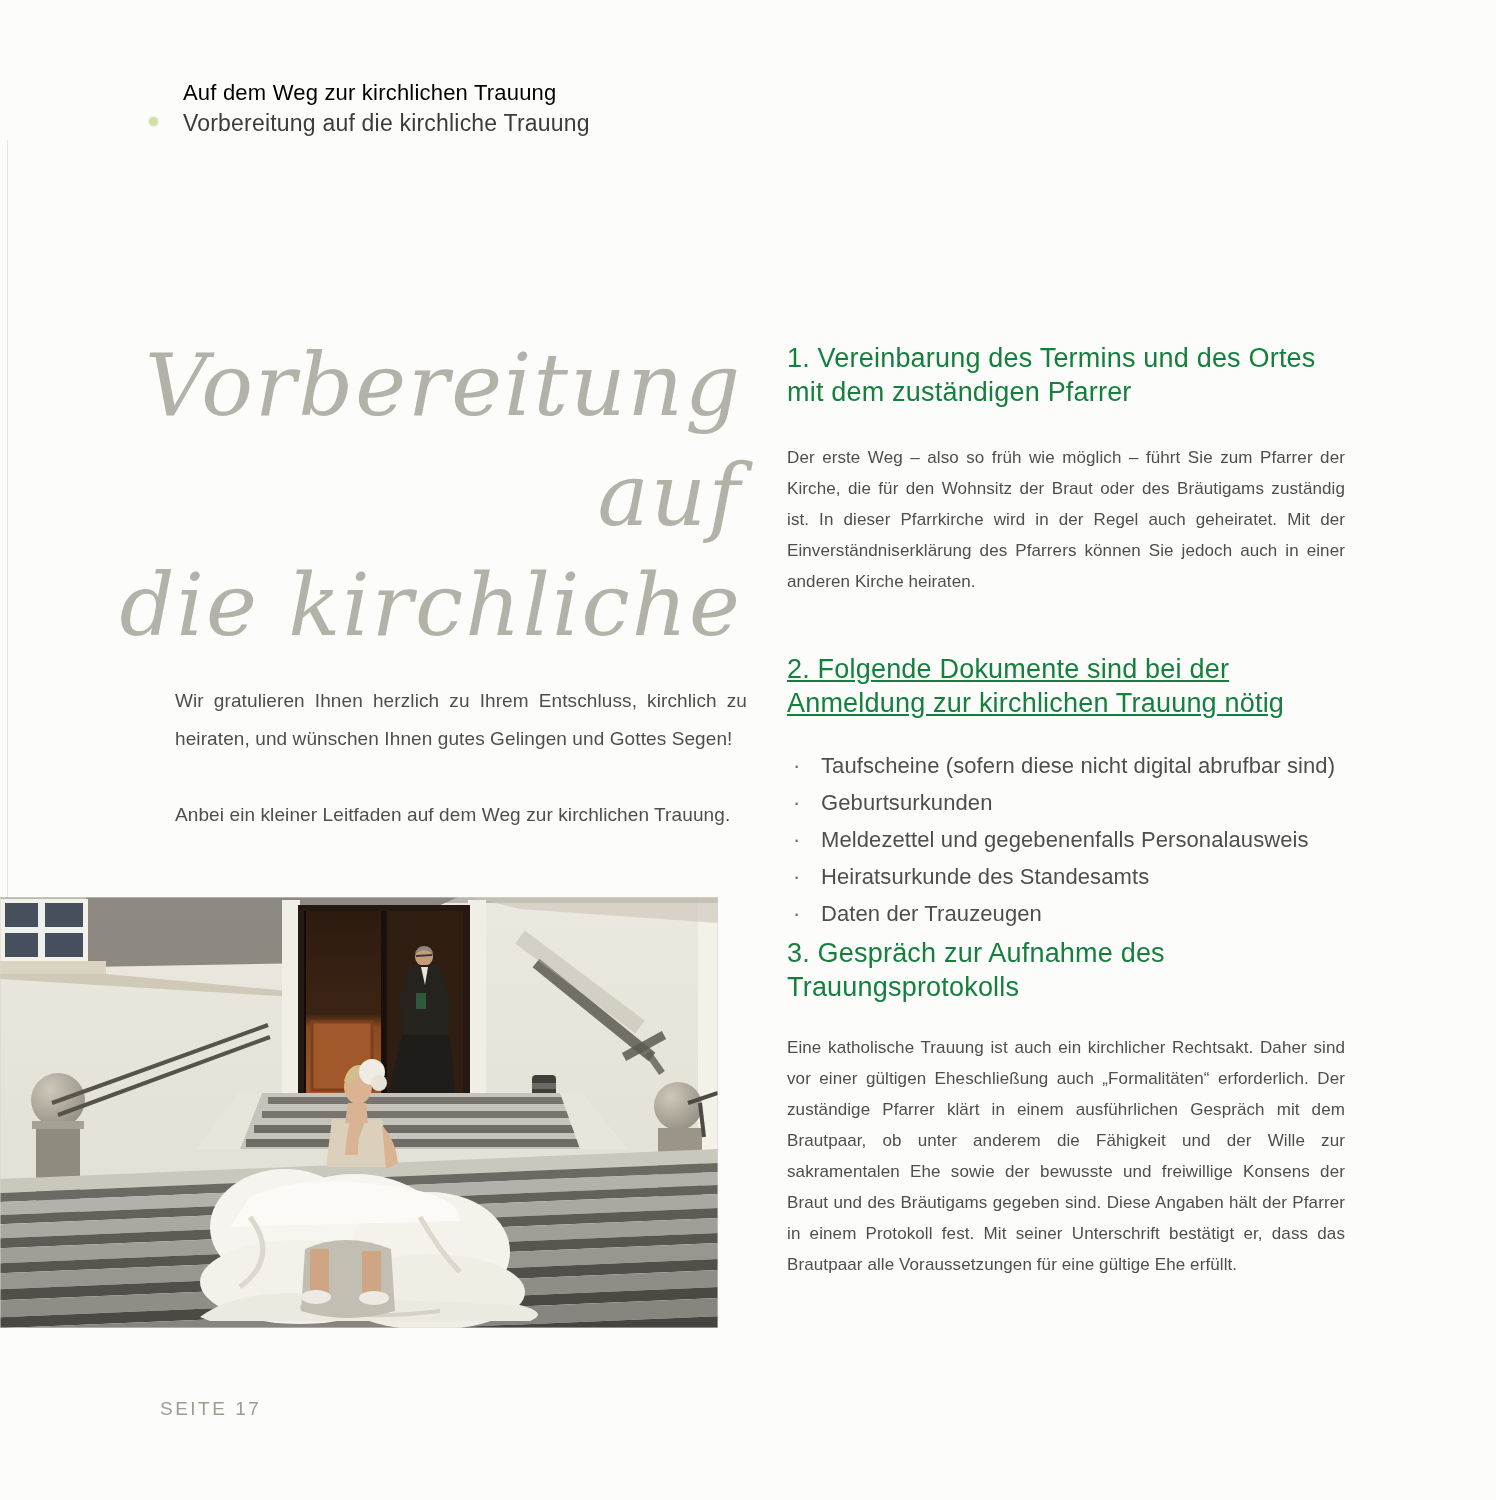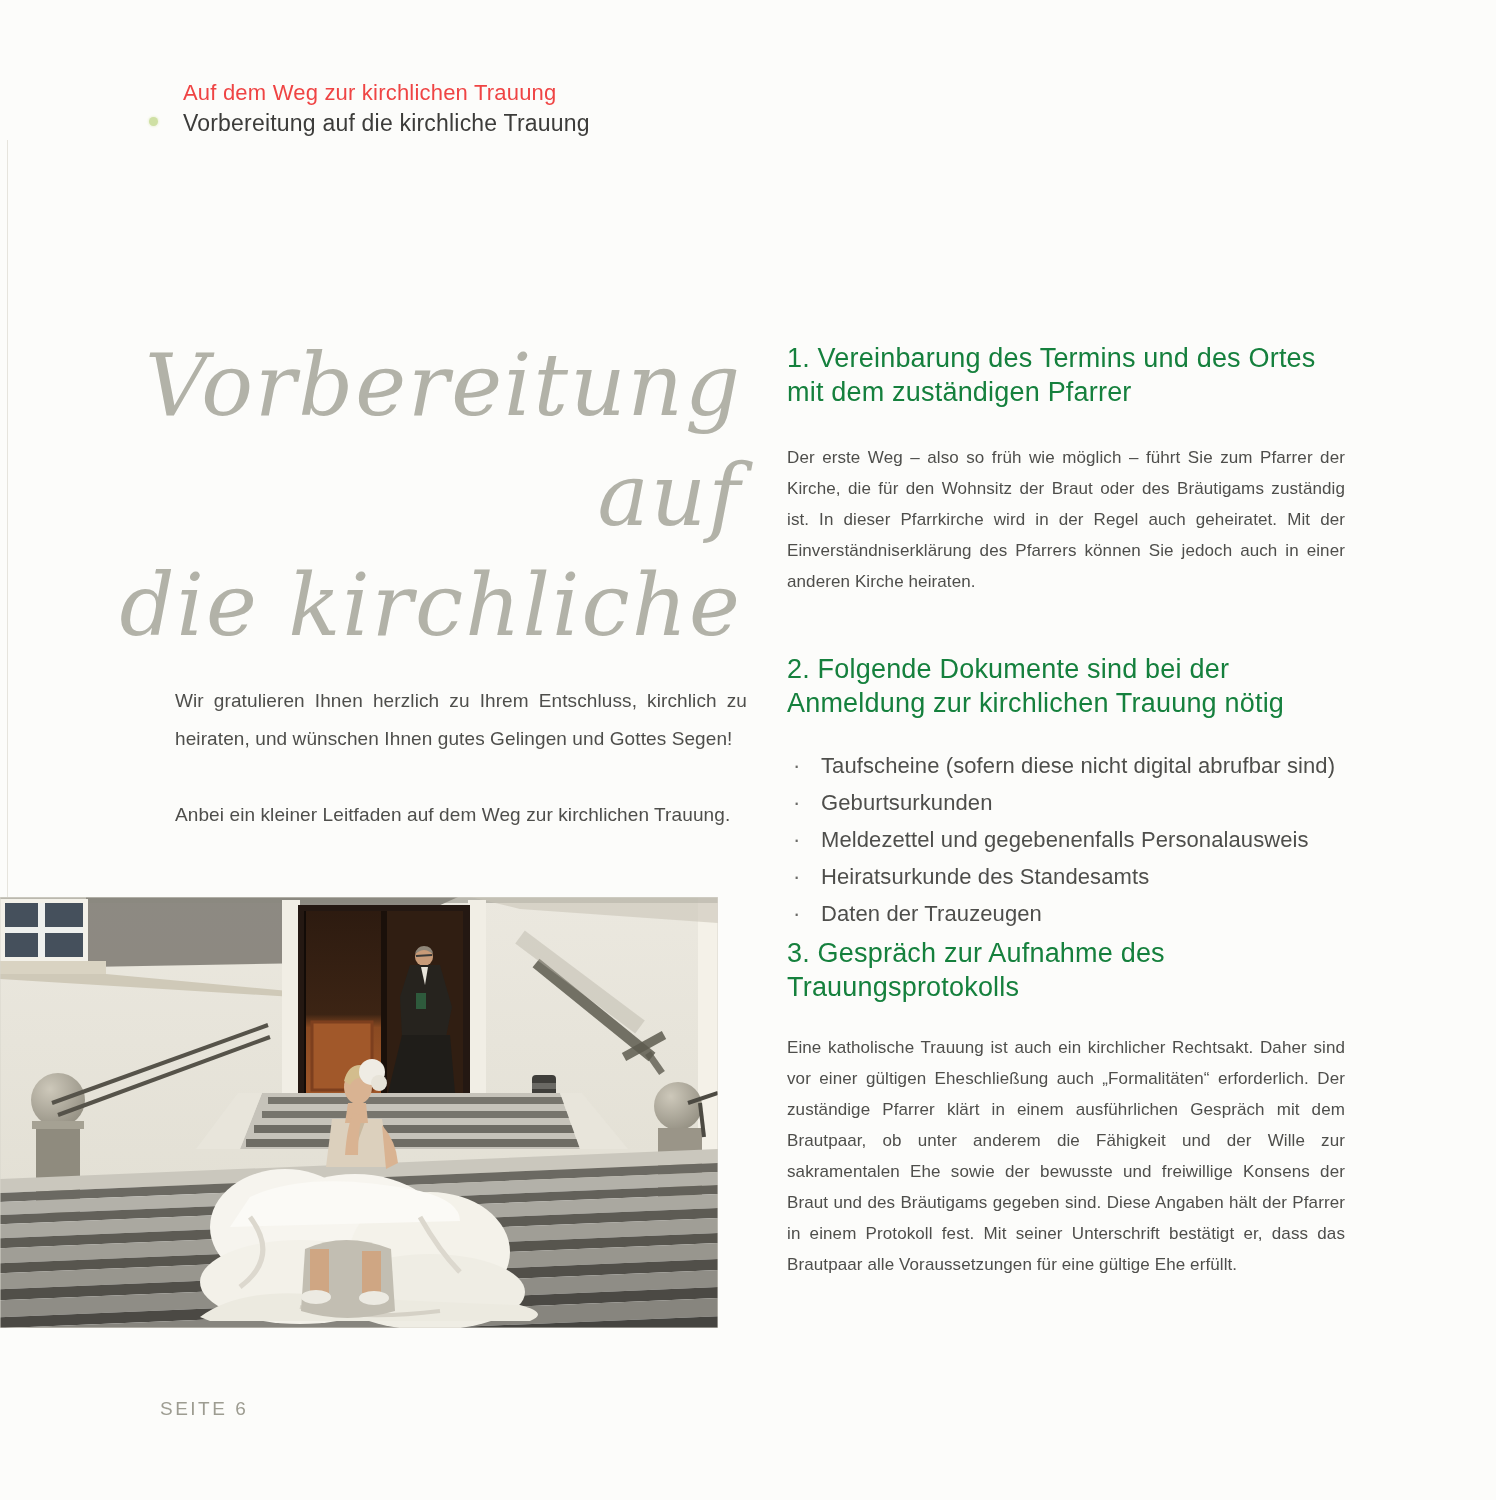--- a/index.html
+++ b/index.html
@@ -4,21 +4,21 @@
 <style>
   html,body{margin:0;padding:0;}
   body{width:1496px;height:1500px;position:relative;background:#fcfcfa;
        font-family:"Liberation Sans",sans-serif;overflow:hidden;}
   .abs{position:absolute;}
 
   
   .scan-edge{left:7px;top:140px;width:1px;height:760px;background:#e6e4dd;}
 
   
-  .crumb-top{left:183px;top:80px;font-size:22px;color:#ef4444;letter-spacing:.2px;}
+  .crumb-top{left:183px;top:80px;font-size:22px;color:#000000;letter-spacing:.2px;}
   .crumb-bottom{left:183px;top:110px;font-size:23px;color:#3c3c3a;letter-spacing:.2px;}
   .crumb-dot{left:149px;top:117px;width:9px;height:9px;border-radius:50%;
              background:#cfe0a4;box-shadow:0 0 3px #dce8b8;}
 
   
   .display-title{left:60px;top:330px;width:682px;text-align:right;
      font-family:"DejaVu Serif",serif;font-style:italic;font-weight:400;
      font-size:86px;line-height:110px;color:#b2b2a8;letter-spacing:2px;}
 
   
@@ -32,21 +32,21 @@
 
   
   .page-num{left:160px;top:1398px;font-size:19px;color:#9d9c91;letter-spacing:2.5px;}
 
   
   .col-r{left:787px;width:558px;}
   .h-sec{font-size:27px;line-height:34px;color:#15803d;letter-spacing:.2px;}
   .b-sec{font-size:17px;line-height:31px;color:#4e4e4b;text-align:justify;letter-spacing:.1px;}
   .h1{top:341px;}
   .p1{top:442px;}
-  .h2{top:652px;}
+  .h2{top:652px;text-decoration:underline;}
   .ul2{top:750px;}
   .bullet-row{display:flex;align-items:flex-start;height:37px;}
   .bullet-glyph{width:14px;color:#6b6b67;font-size:22px;line-height:31px;flex:0 0 28px;
                 padding-left:6px;}
   .bullet-text{font-size:22px;line-height:31px;color:#4e4e4b;letter-spacing:.1px;}
   .h3{top:936px;}
   .p3{top:1032px;}
 </style>
 </head>
 <body>
@@ -240,13 +240,13 @@
   </div>
   <div class="bullet-row">
     <span class="bullet-glyph">·</span>
     <span class="bullet-text">Daten der Trauzeugen</span>
   </div>
 </div>
 
 <div class="abs col-r h-sec h3">3. Gespräch zur Aufnahme des Trauungsprotokolls</div>
 <div class="abs col-r b-sec p3">Eine katholische Trauung ist auch ein kirchlicher Rechtsakt. Daher sind vor einer gültigen Eheschließung auch „Formalitäten“ erforderlich. Der zuständige Pfarrer klärt in einem ausführlichen Gespräch mit dem Brautpaar, ob unter anderem die Fähigkeit und der Wille zur sakramentalen Ehe sowie der bewusste und freiwillige Konsens der Braut und des Bräutigams gegeben sind. Diese Angaben hält der Pfarrer in einem Protokoll fest. Mit seiner Unterschrift bestätigt er, dass das Brautpaar alle Voraussetzungen für eine gültige Ehe erfüllt.</div>
 
-<div class="abs page-num">SEITE 6</div>
+<div class="abs page-num">SEITE 17</div>
 
 </body></html>

